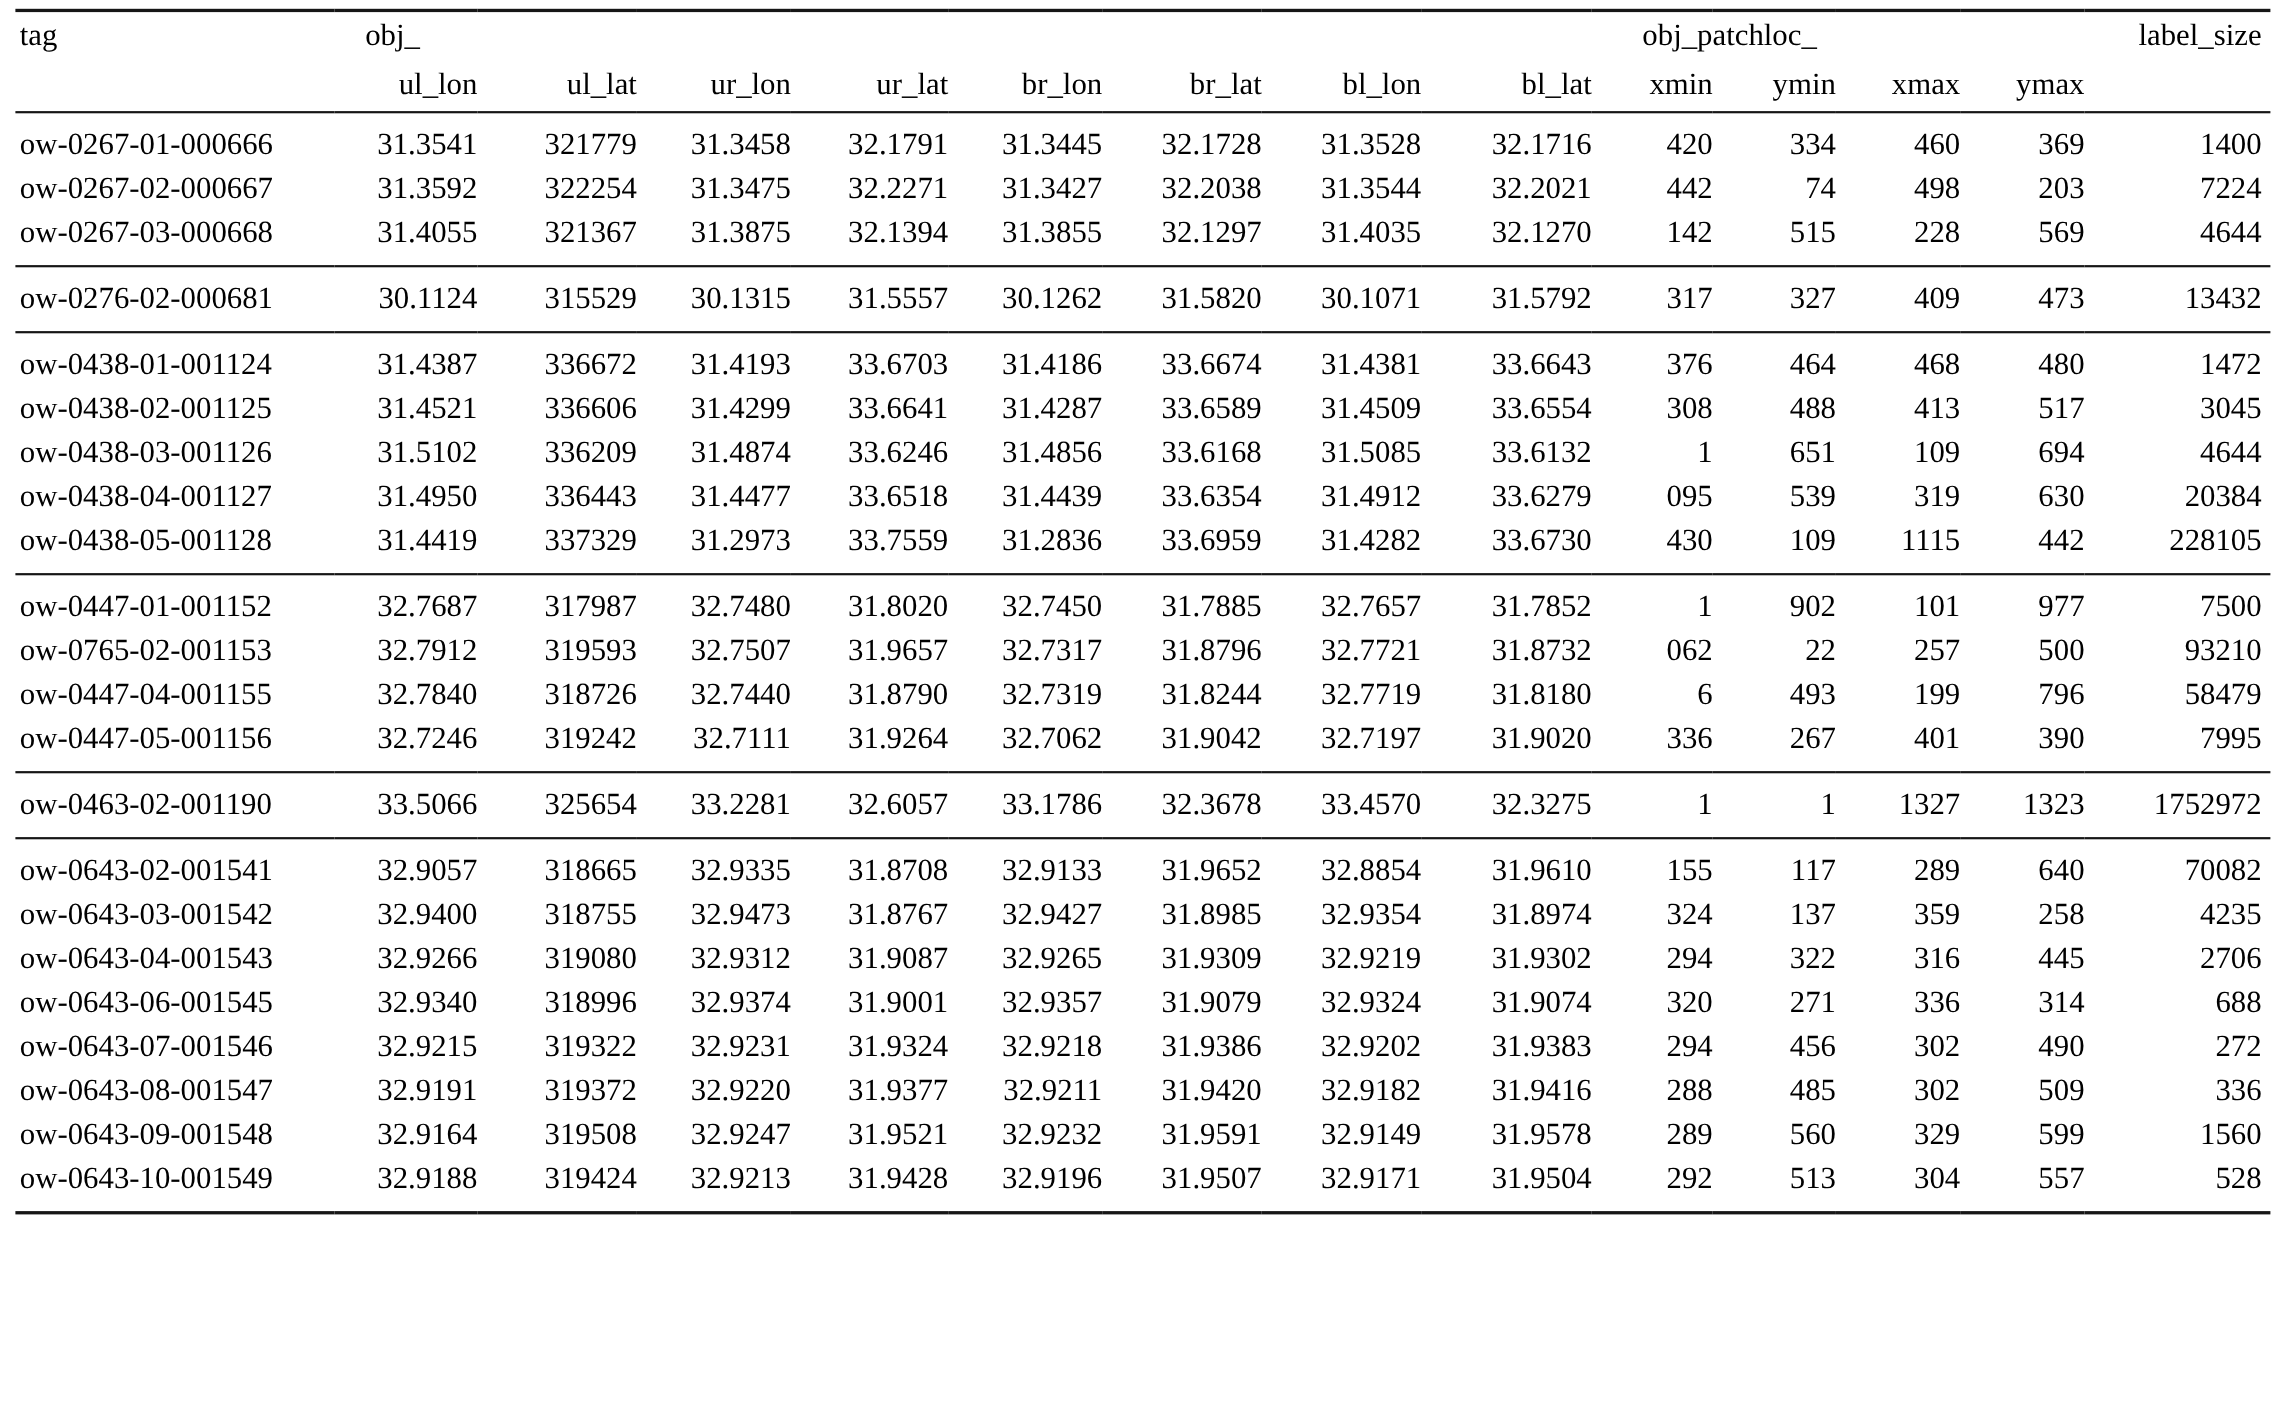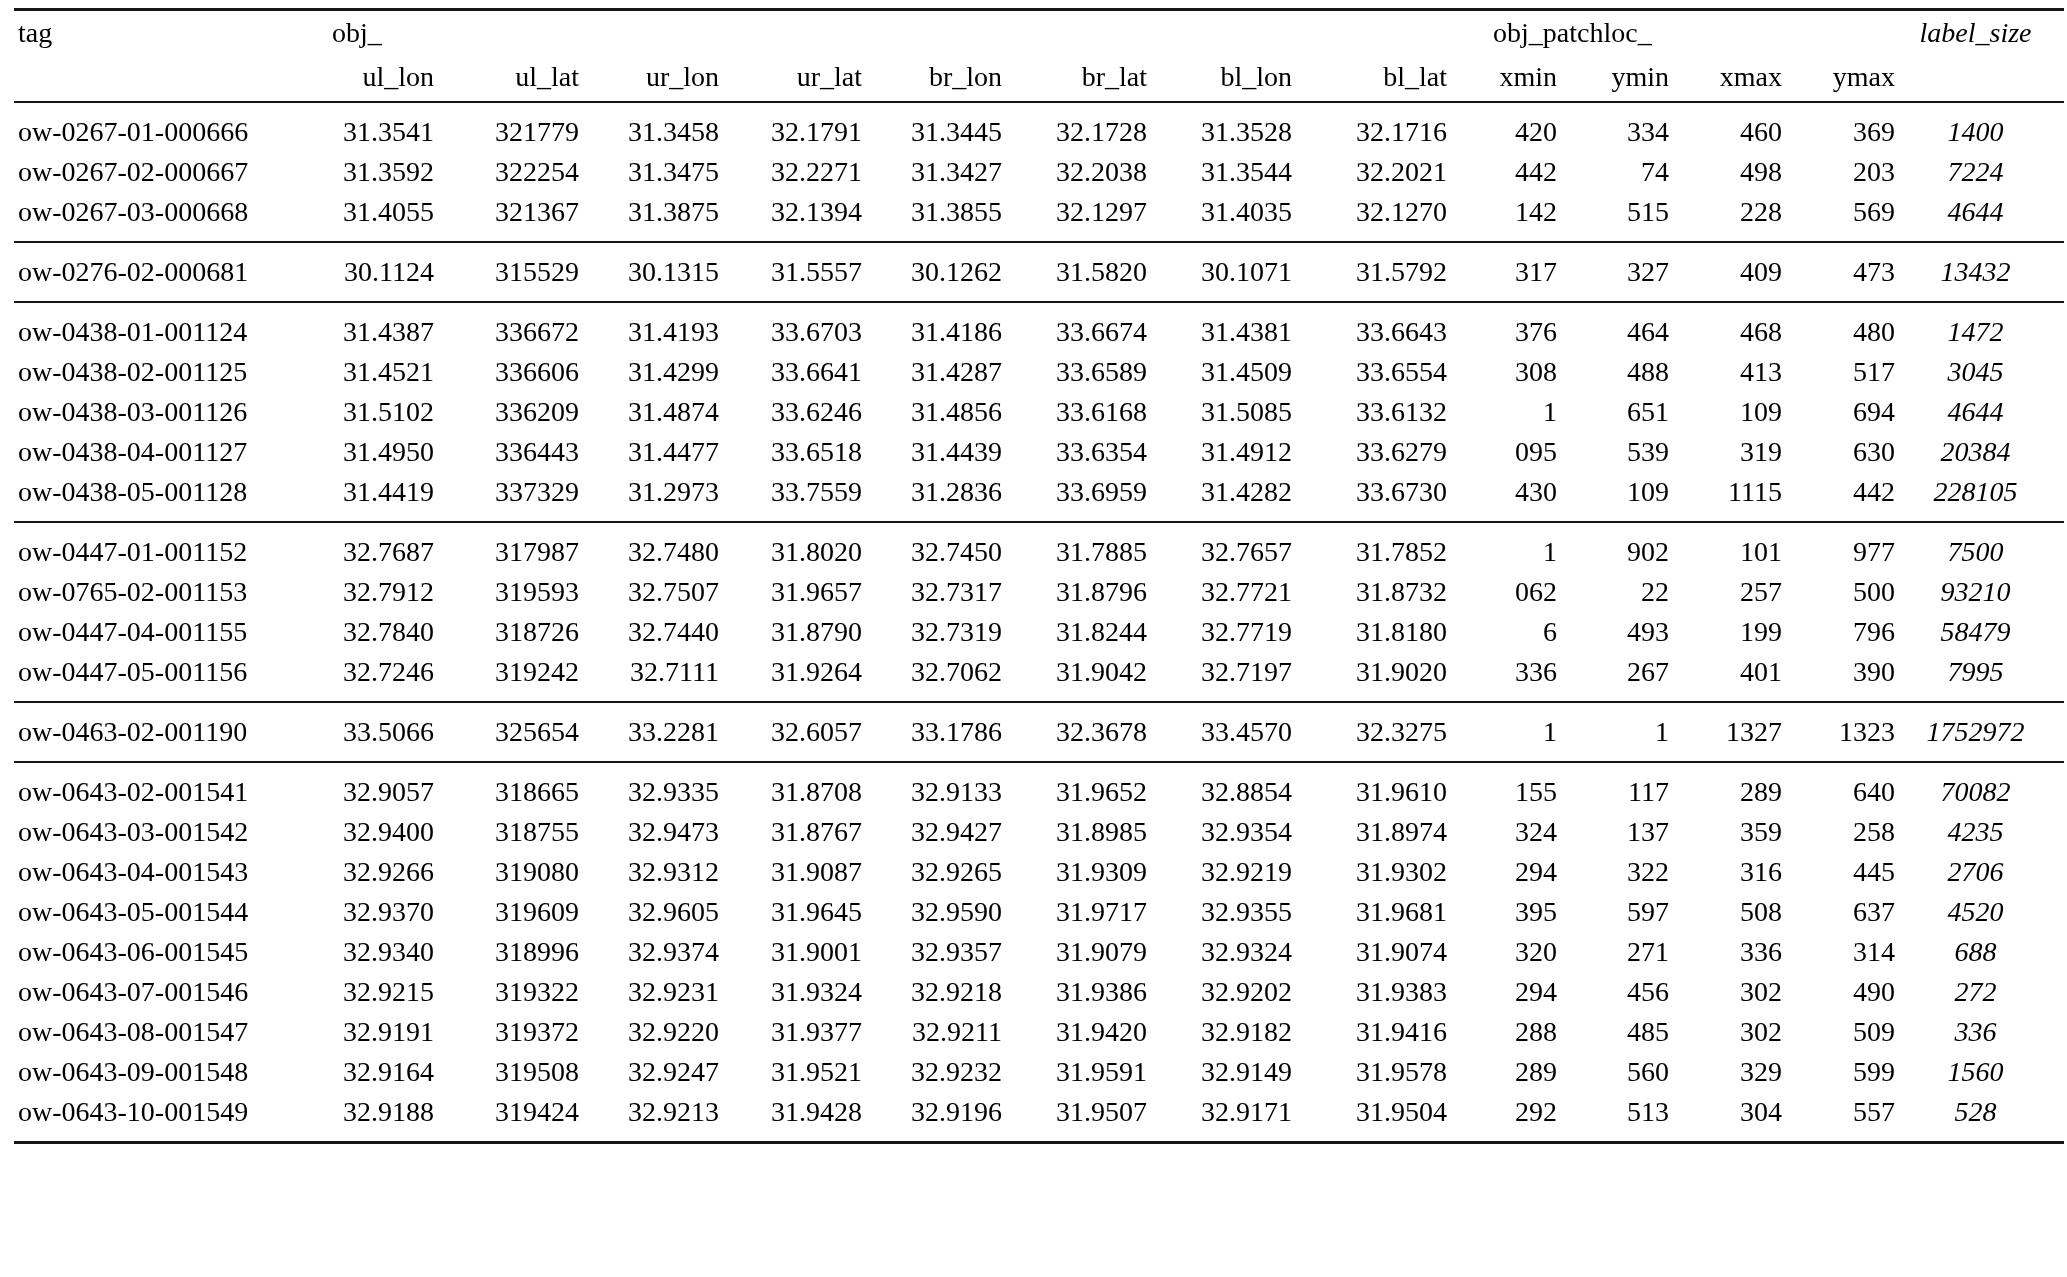--- a/index.html
+++ b/index.html
@@ -19,21 +19,21 @@
   tbody { border-top:2px solid #161616; }
   th { font-weight:normal; padding:0;margin-top:12px; }
   td { padding:0; height:40px; vertical-align:middle; }
   .hr1 th { height:38px; vertical-align:bottom; }
   .hr2 th { height:44px; vertical-align:bottom; padding-bottom:8px; }
   th.tag, td.tag { text-align:left; padding-left:4px; }
   th.num, td.num { text-align:right; }
   th.groupspan { text-align:left; }
   th.obj-span { padding-left:28px; }
   th.patch-span { padding-left:46px; }
-  th.lastcol, td.lastcol { padding-right:8px; text-align:center;font-style:italic; }
+  th.lastcol, td.lastcol { padding-right:8px; text-align:right; }
   tbody tr:first-child td { padding-top:9px; }
   tbody tr:last-child td { padding-bottom:9px; }
 </style>
 </head>
 <body>
 
 <div class="page">
   <table class="datatable">
     <colgroup>
       <col style="width:290px">
@@ -352,36 +352,20 @@
           <td class="num">31.9309</td>
           <td class="num">32.9219</td>
           <td class="num">31.9302</td>
           <td class="num">294</td>
           <td class="num">322</td>
           <td class="num">316</td>
           <td class="num">445</td>
           <td class="lastcol">2706</td>
         </tr>
         <tr>
-          <td class="tag">ow-0643-05-001544</td>
-          <td class="num">32.9370</td>
-          <td class="num">319609</td>
-          <td class="num">32.9605</td>
-          <td class="num">31.9645</td>
-          <td class="num">32.9590</td>
-          <td class="num">31.9717</td>
-          <td class="num">32.9355</td>
-          <td class="num">31.9681</td>
-          <td class="num">395</td>
-          <td class="num">597</td>
-          <td class="num">508</td>
-          <td class="num">637</td>
-          <td class="lastcol">4520</td>
-        </tr>
-        <tr>
           <td class="tag">ow-0643-06-001545</td>
           <td class="num">32.9340</td>
           <td class="num">318996</td>
           <td class="num">32.9374</td>
           <td class="num">31.9001</td>
           <td class="num">32.9357</td>
           <td class="num">31.9079</td>
           <td class="num">32.9324</td>
           <td class="num">31.9074</td>
           <td class="num">320</td>

